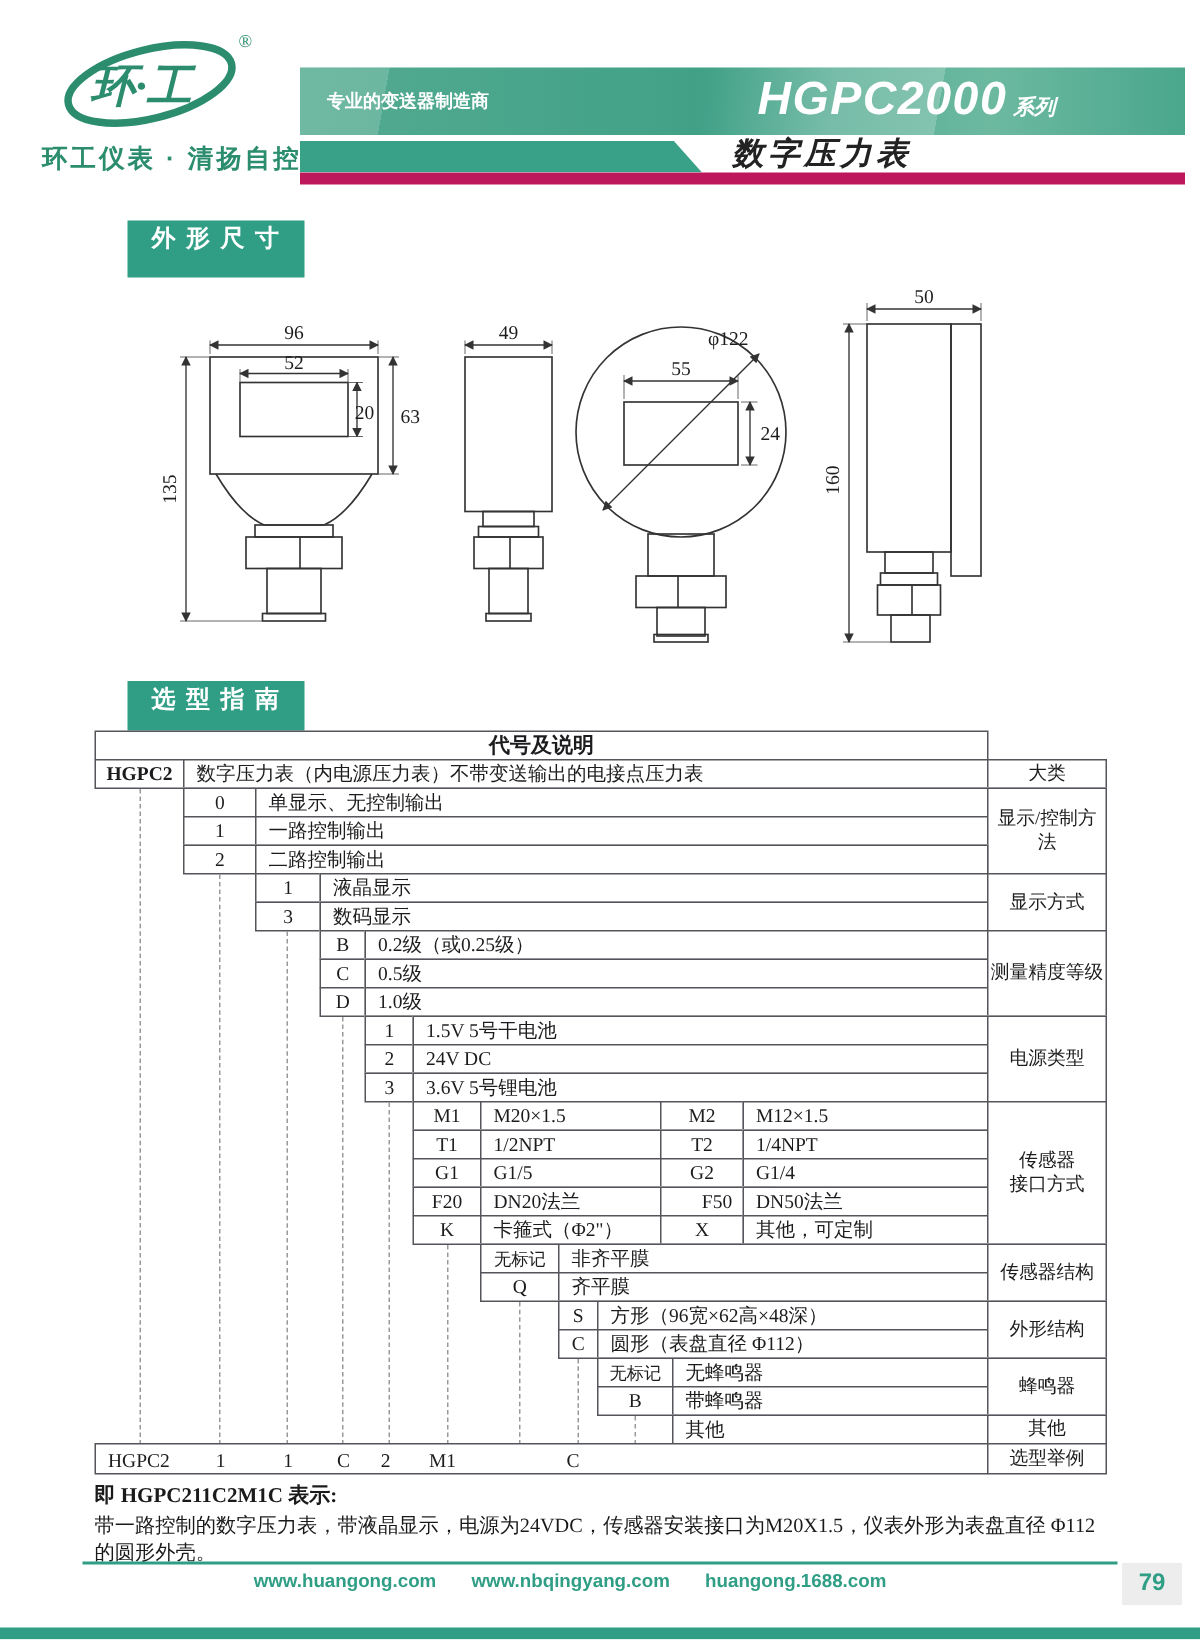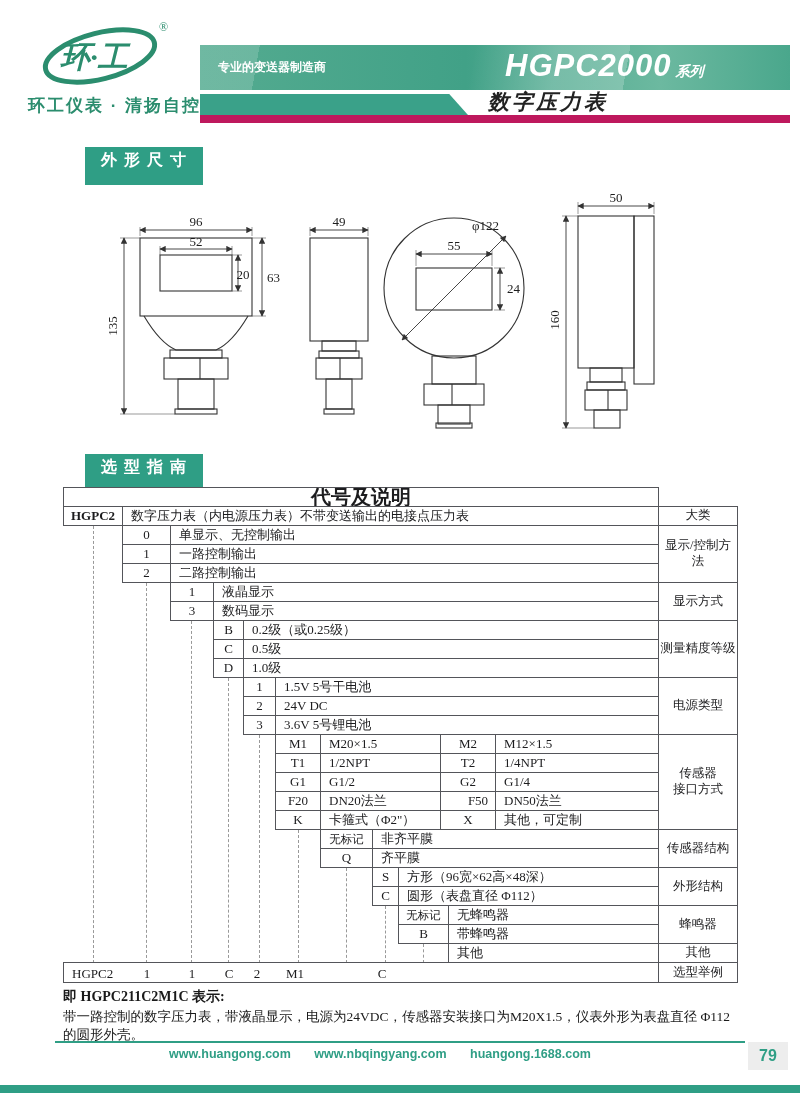--- a/index.html
+++ b/index.html
@@ -40,21 +40,21 @@
   .drawing{position:absolute;}
 
   
   #seltable{position:absolute;left:63px;top:487px;width:676px;height:497px;}
   #seltable .c{position:absolute;box-sizing:border-box;height:20px;border:1px solid #54555a;
       display:flex;align-items:center;background:#fff;
       font-family:"Liberation Serif",serif;font-size:13px;color:#1c1c1e;}
   #seltable .code{justify-content:center;}
   #seltable .small{font-size:11.5px;}
   #seltable .desc{padding-left:8px;}
-  #seltable .hdr{justify-content:center;font-weight:bold;font-size:20px;}
+  #seltable .hdr{justify-content:center;font-weight:bold;font-size:14px;}
   #seltable .rk{left:595px;width:80px;justify-content:center;text-align:center;
       white-space:pre-line;font-size:12.5px;line-height:1.25;}
   #seltable .rkb{font-weight:normal;margin-top:48px;}
   #seltable .dash{position:absolute;width:0;border-left:1px dashed #999;}
   #seltable .ex{position:absolute;top:3px;transform:translateX(-50%);
       font-family:"Liberation Serif",serif;font-size:13px;}
 
   
   #note-lead{position:absolute;left:63px;top:988px;font-family:"Liberation Serif",serif;
       font-size:14px;font-weight:bold;}
@@ -250,21 +250,21 @@
 
     <div class="c code" style="left:212px;top:247px;width:46px">M1</div>
     <div class="c desc" style="left:257px;top:247px;width:121px">M20×1.5</div>
     <div class="c code" style="left:377px;top:247px;width:56px">M2</div>
     <div class="c desc" style="left:432px;top:247px;width:164px">M12×1.5</div>
     <div class="c code" style="left:212px;top:266px;width:46px">T1</div>
     <div class="c desc" style="left:257px;top:266px;width:121px">1/2NPT</div>
     <div class="c code" style="left:377px;top:266px;width:56px">T2</div>
     <div class="c desc" style="left:432px;top:266px;width:164px">1/4NPT</div>
     <div class="c code" style="left:212px;top:285px;width:46px">G1</div>
-    <div class="c desc" style="left:257px;top:285px;width:121px">G1/2</div>
+    <div class="c desc" style="left:257px;top:285px;width:121px">G1/5</div>
     <div class="c code" style="left:377px;top:285px;width:56px">G2</div>
     <div class="c desc" style="left:432px;top:285px;width:164px">G1/4</div>
     <div class="c code" style="left:212px;top:304px;width:46px">F20</div>
     <div class="c desc" style="left:257px;top:304px;width:121px">DN20法兰</div>
     <div class="c code" style="left:377px;top:304px;width:76px">F50</div>
     <div class="c desc" style="left:432px;top:304px;width:164px">DN50法兰</div>
     <div class="c code" style="left:212px;top:323px;width:46px">K</div>
     <div class="c desc" style="left:257px;top:323px;width:121px">卡箍式（Φ2"）</div>
     <div class="c code" style="left:377px;top:323px;width:56px">X</div>
     <div class="c desc" style="left:432px;top:323px;width:164px">其他，可定制</div>

